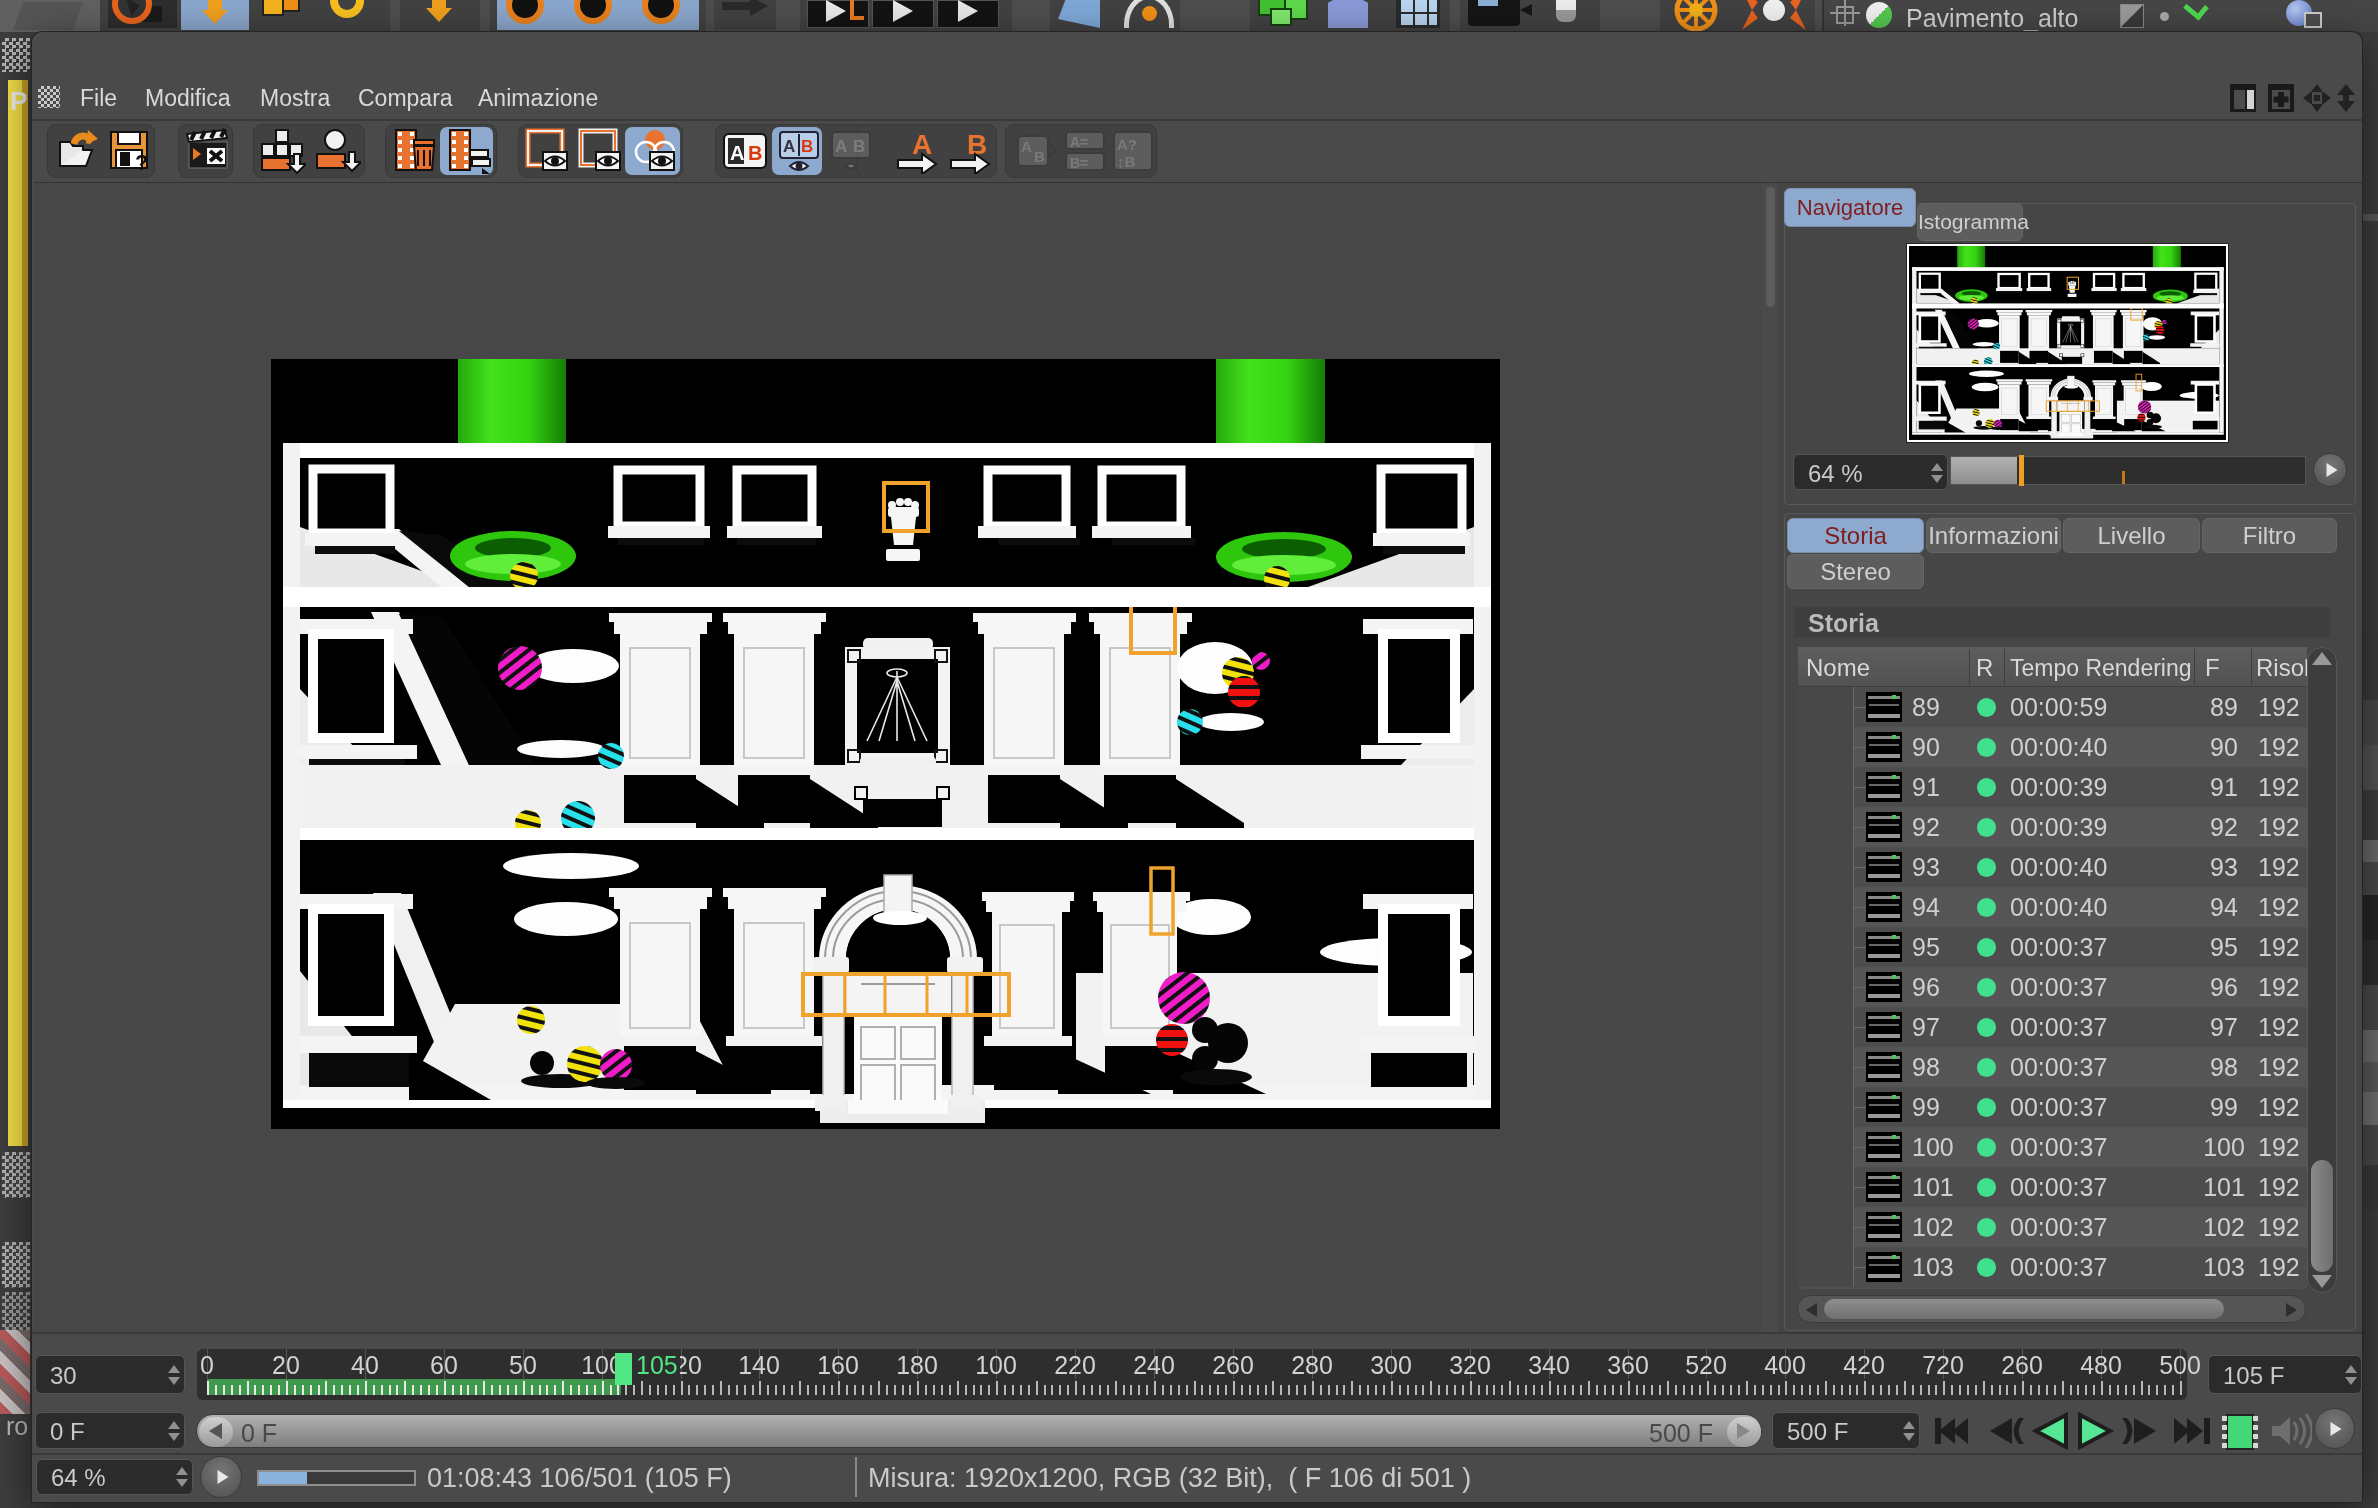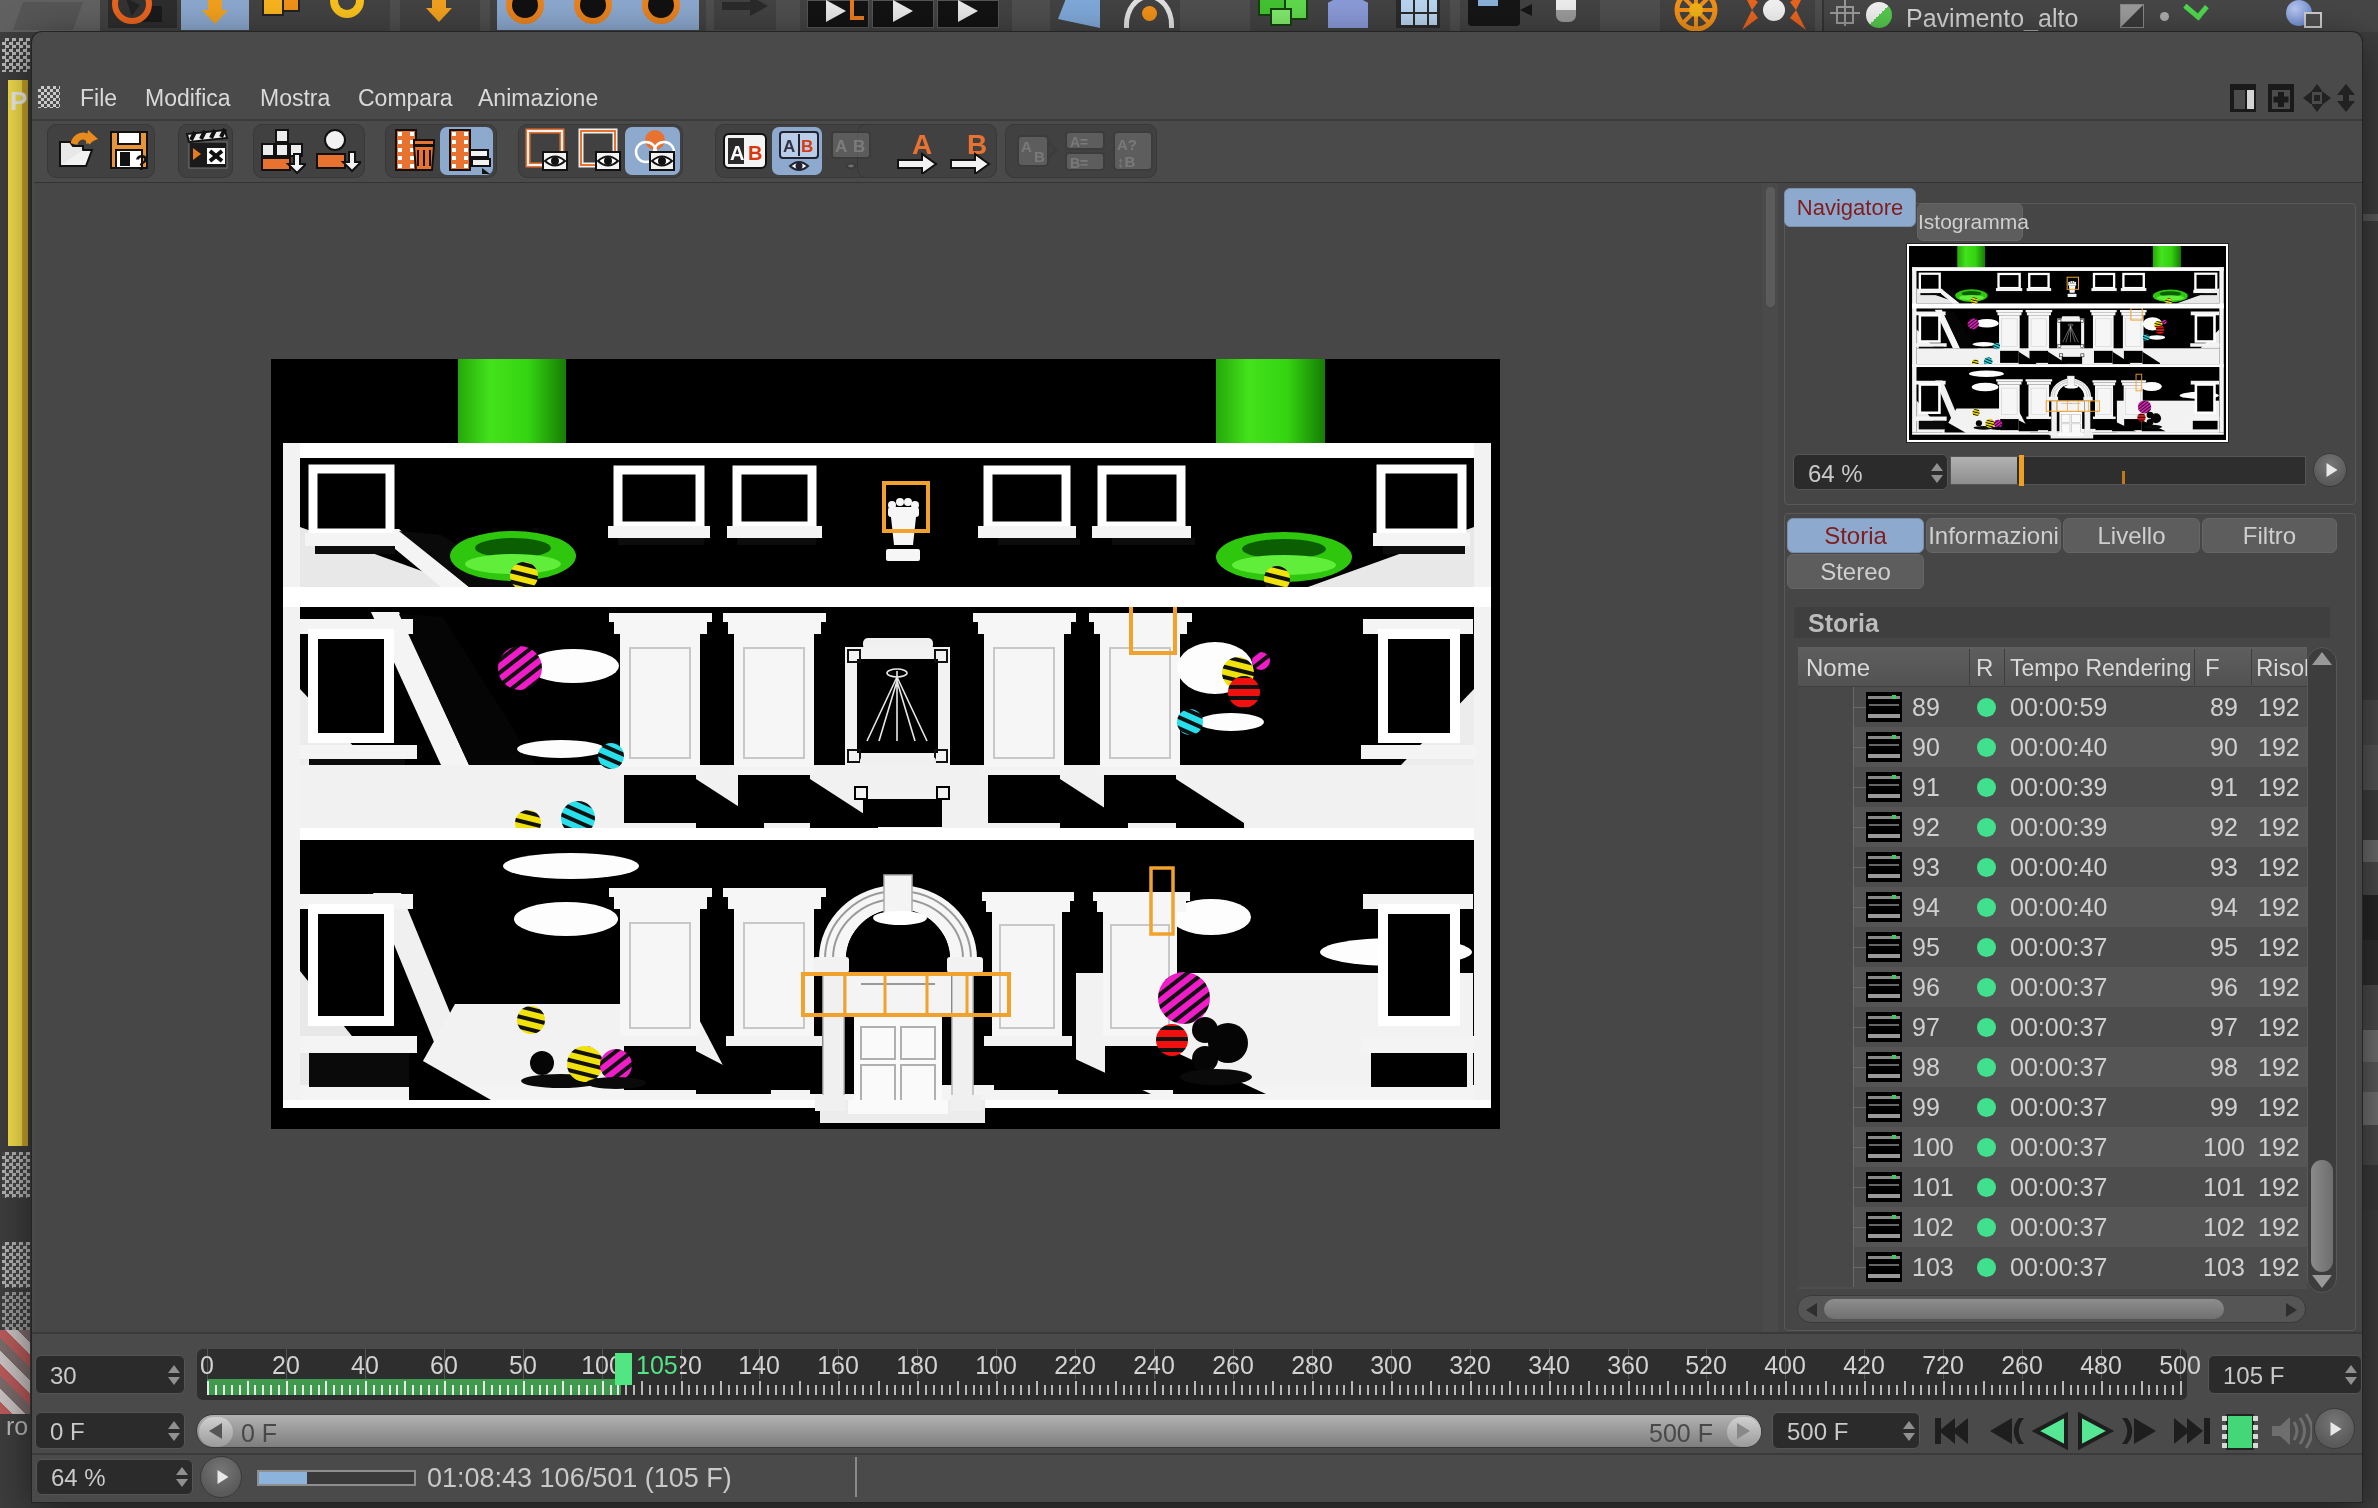--- a/index.html
+++ b/index.html
@@ -1624,14 +1624,15 @@
  <div class="fld" style="left:4px;top:125px;width:157px;height:36px">
         <span class="ftx" style="top:4px">64 %</span>
         <span class="spin" style="top:7px"></span>
       </div>
  <div class="rndbtn" style="left:168px;top:122px;width:42px;height:42px"></div>
  <div class="abs" style="left:225px;top:136px;width:159px;height:16px;border:2px solid #8e8e8e;background:#3a3a3a">
         <div class="abs" style="left:0;top:0;width:48px;height:12px;background:#8cb3dc"></div>
       </div>
  <span class="abs" style="left:395px;top:129px;font-size:27px;color:#c9c9c9">01:08:43 106/501 (105 F)</span>
  <div class="abs" style="left:823px;top:123px;width:2px;height:40px;background:#8a8a8a"></div>
+ <span class="abs" style="left:836px;top:129px;font-size:27px;color:#c9c9c9">Misura: 1920x1200, RGB (32 Bit),&nbsp; ( F 106 di 501 )</span>
 </div>
 </div>
 
 </body></html>

